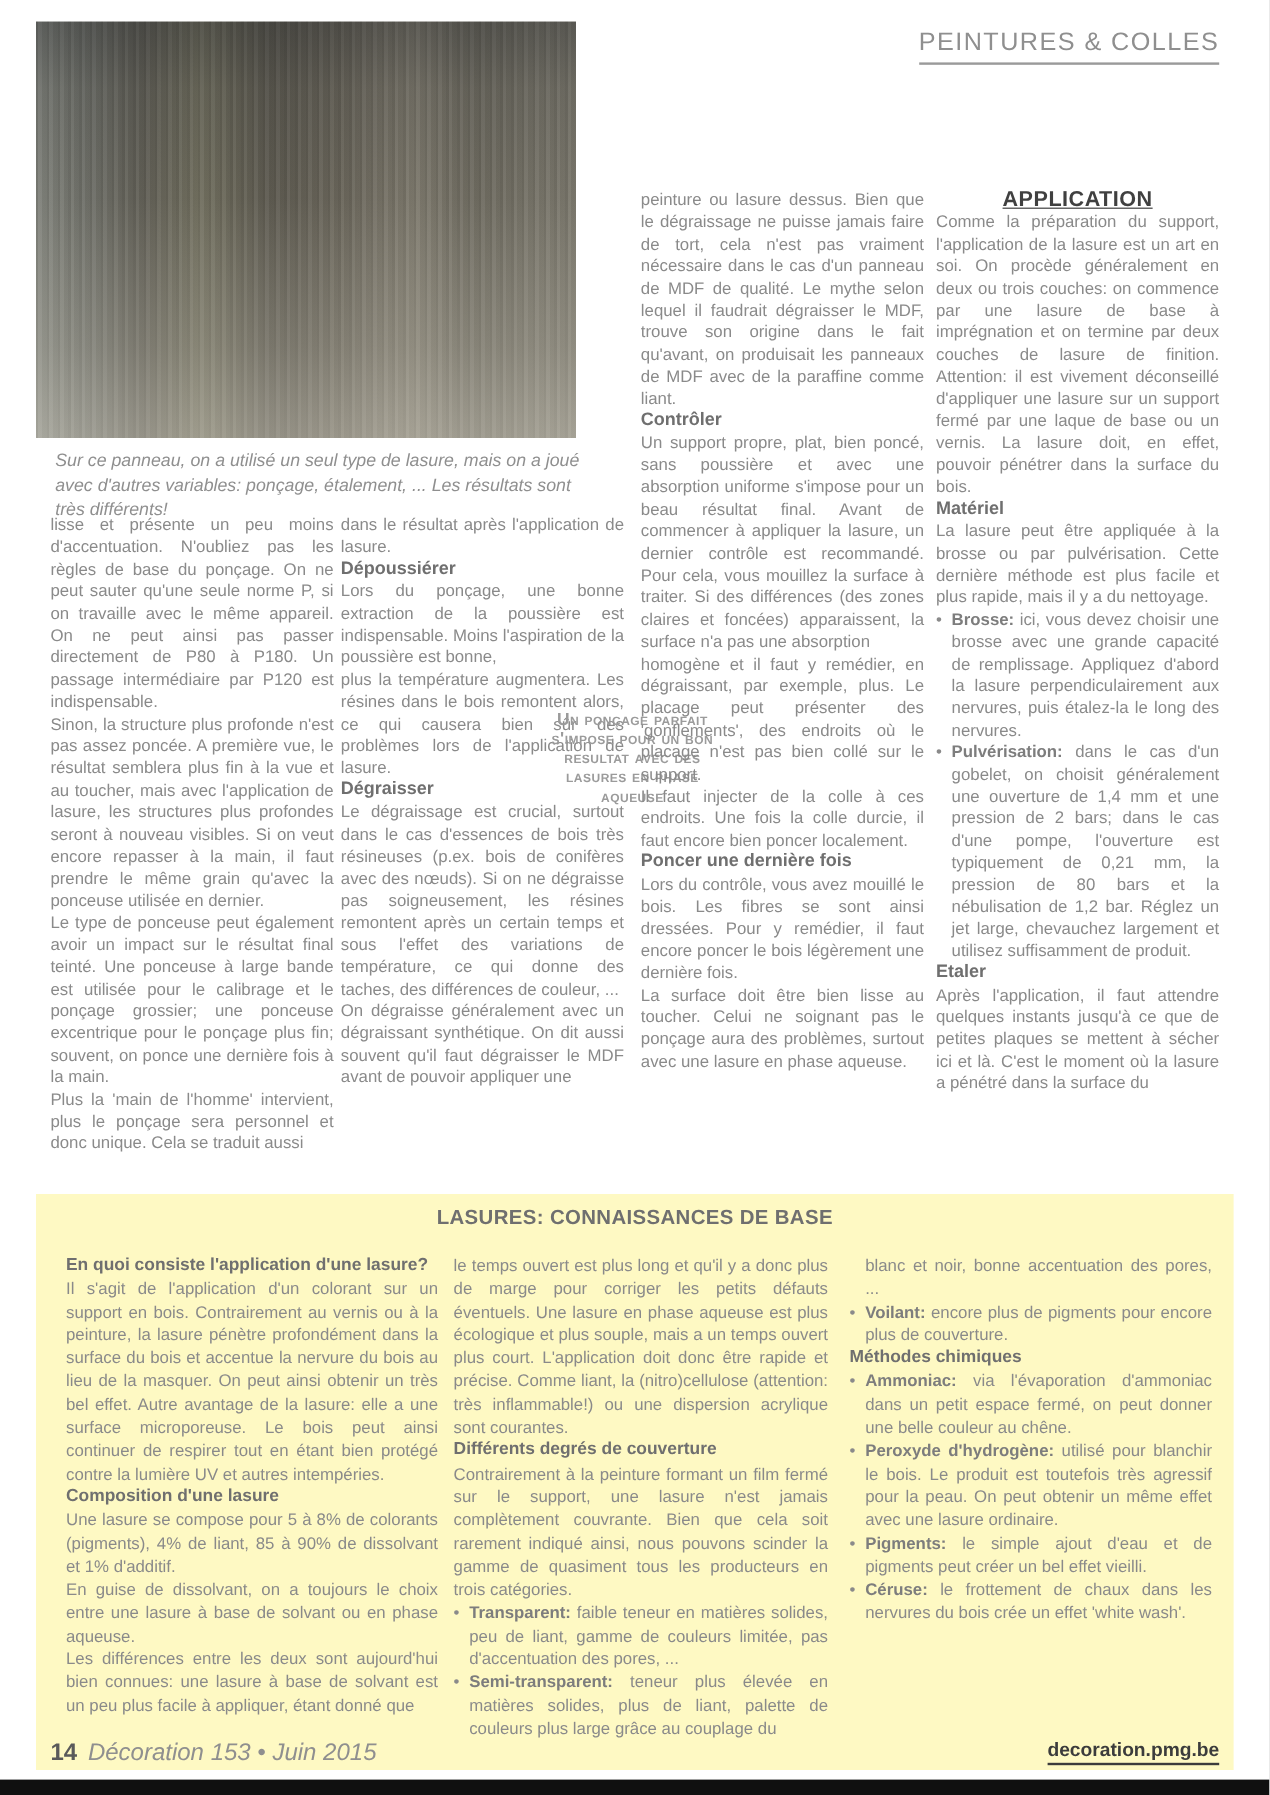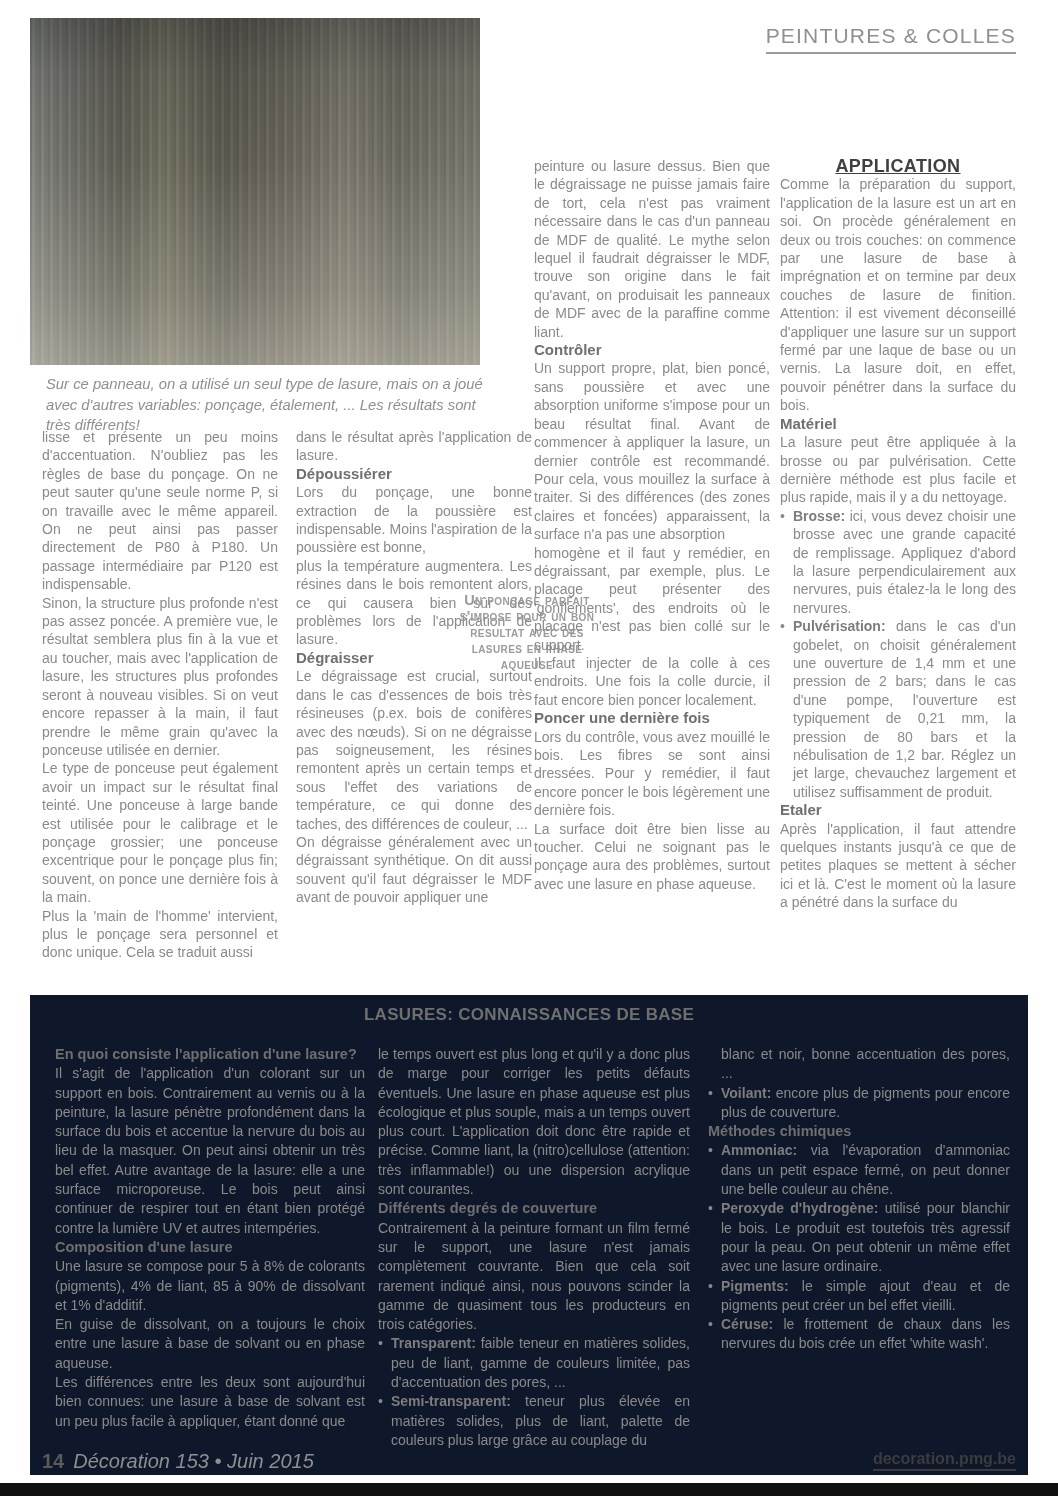--- a/index.html
+++ b/index.html
@@ -28,41 +28,41 @@
   }
   .caption {
     position:absolute; left:46px; top:374px; width:446px;
     font-style:italic; font-size:14.8px; line-height:20.5px; color:#8f8f8f;
   }
 
   
   .col { position:absolute; width:236px; font-size:14px; line-height:18.4px; text-align:justify; }
   .col p { margin:0; }
   .c1 { left:42px;  top:428px; }
-  .c2 { left:296px; top:428px; }
+  .c2 { left:284px; top:428px; }
   .c3 { left:534px; top:157px; }
   .c4 { left:780px; top:157px; }
   .narrowR { margin-right:82px; }
   .narrowL { margin-left:74px; }
 
   .sh { font-weight:bold; font-size:15px; color:#6f6f6f; margin:14px 0 3px; text-align:left; }
   .bigh { font-weight:bold; font-size:18px; color:#404040; margin:0 0 24px; letter-spacing:0.4px; text-align:center;text-decoration:underline; }
 
   .bullet { position:relative; padding-left:13px; margin:0; }
   .bullet::before { content:"•"; position:absolute; left:0; top:0; }
   .bl { font-weight:bold; color:#7d7d7d; }
 
   .pullquote {
     position:absolute; left:446px; top:592px; width:162px;
     text-align:center; font-weight:bold; font-variant:small-caps;
     font-size:14.5px; line-height:16px; letter-spacing:0.4px; color:#9b9b9b;
   }
 
   
-  .infobox { position:absolute; left:30px; top:995px; width:998px; height:480px; background:#0f172a; }
+  .infobox { position:absolute; left:30px; top:995px; width:998px; height:480px; background:#fef9c3; }
   .boxtitle {
     position:absolute; top:10px; left:0; right:0; text-align:center;
     font-weight:bold; font-size:17px; letter-spacing:0.3px; color:#6f6f6f;
   }
   .bcol { position:absolute; top:50px; font-size:14px; line-height:19.3px; text-align:justify; }
   .bcol p { margin:0; }
   .bc1 { left:25px;  width:310px; }
   .bc2 { left:348px; width:312px; }
   .bc3 { left:678px; width:302px; }
   .bsh { font-weight:bold; font-size:14.5px; color:#6f6f6f; margin:15px 0 2px; text-align:left; }

